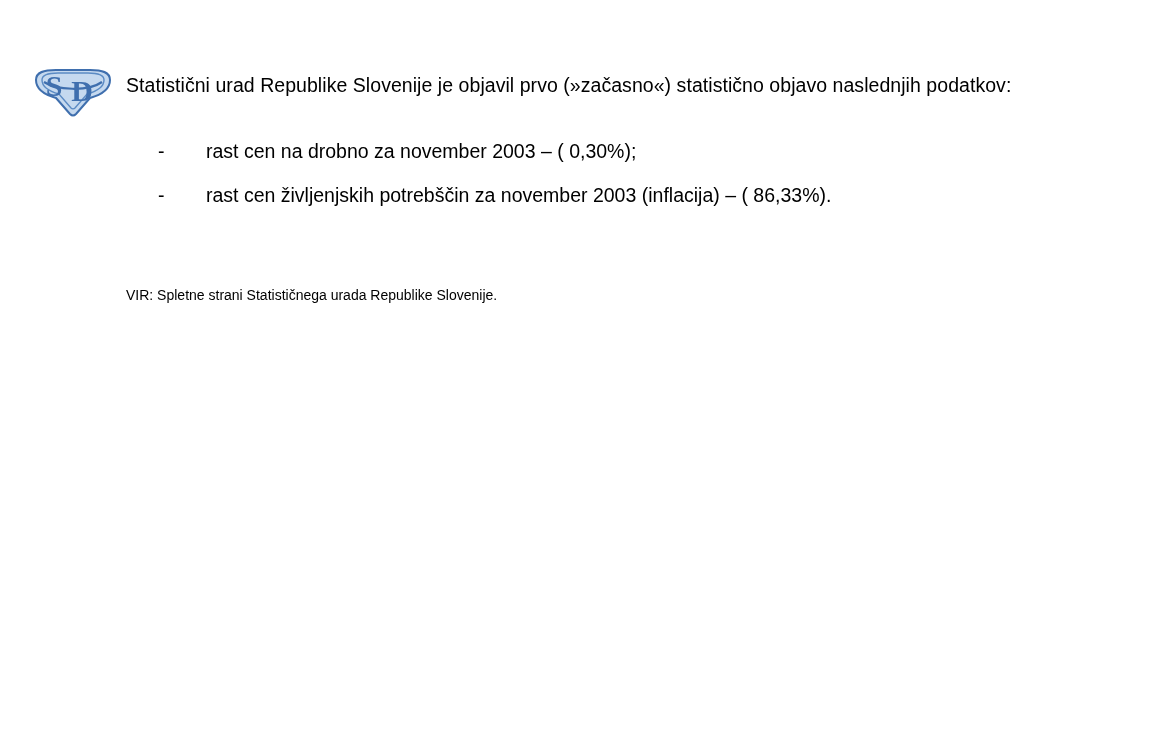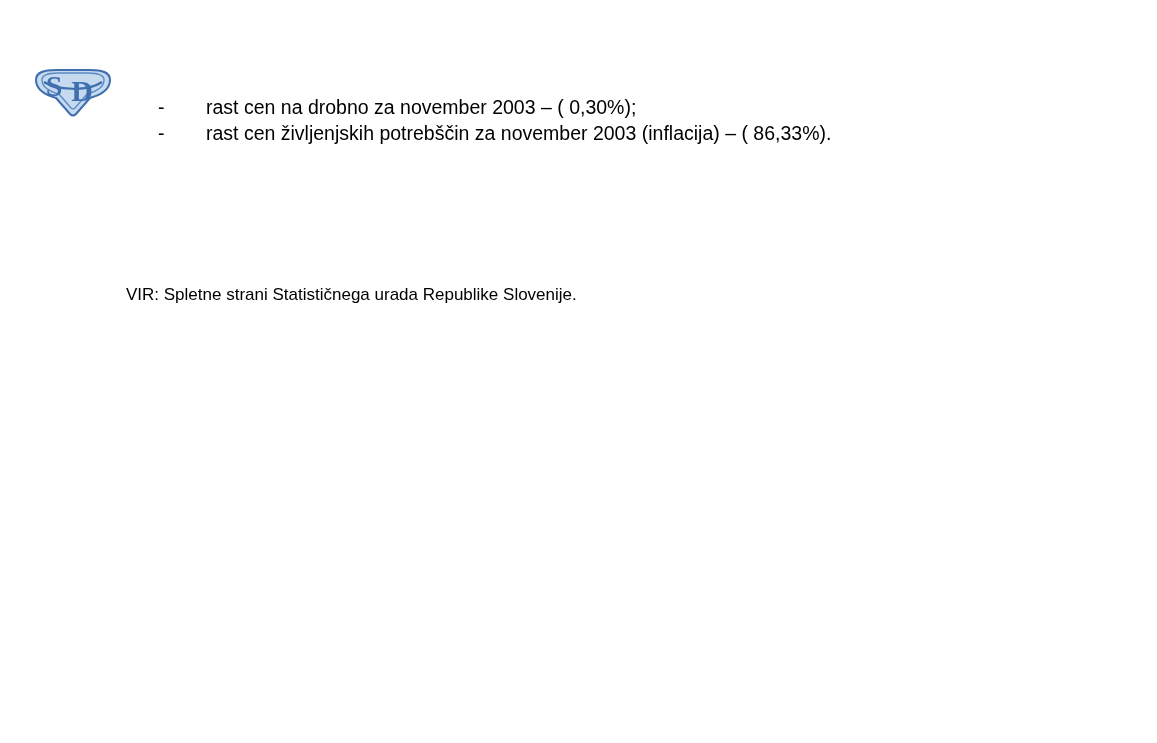--- a/index.html
+++ b/index.html
@@ -56,47 +56,49 @@
   }
 
   .bullet-dash {
     width: 48px;
     flex: 0 0 48px;
     font-size: 19.5px;
   }
 
   .bullet-text {
     flex: 1 1 auto;
+    margin-top: 18px;
   }
 
   .source {
     position: absolute;
     left: 126px;
     top: 282px;
-    font-size: 17px;
+    font-size: 14px;
     line-height: 26px;
   }
 </style>
 </head>
 <body>
 
 <div class="slide">
 
   <div class="logo">
     <svg viewBox="0 0 86 50" width="86" height="50" aria-hidden="true">
       <path d="M6 12 C6 4, 14 2, 26 2 L60 2 C72 2, 80 4, 80 12 C80 20, 74 26, 60 30 L46 46 C44 48, 42 48, 40 46 L26 30 C12 26, 6 20, 6 12 Z" fill="#c5d9ef" stroke="#3f6fae" stroke-width="2"></path>
       <path d="M12 12 C12 7, 18 5, 28 5 L58 5 C68 5, 74 7, 74 12 C74 18, 68 23, 57 26 L45 40 C44 41, 42 41, 41 40 L29 26 C18 23, 12 18, 12 12 Z" fill="none" stroke="#5b8bc4" stroke-width="1.4"></path>
       <text x="24" y="28" font-family="&quot;Liberation Serif&quot;, serif" font-size="30" font-weight="bold" fill="#3f6fae" text-anchor="middle">S</text>
       <text x="52" y="33" font-family="&quot;Liberation Serif&quot;, serif" font-size="30" font-weight="bold" fill="#3f6fae" text-anchor="middle">D</text>
       <path d="M14 14 C26 22, 58 24, 72 14" fill="none" stroke="#3f6fae" stroke-width="2.2"></path>
     </svg>
   </div>
 
   <div class="content">
 
+    <div class="intro">Statistični urad Republike Slovenije je objavil prvo (»začasno«) statistično objavo naslednjih podatkov:</div>
 
     <div class="bullets">
 
       <div class="bullet-row">
         <span class="bullet-dash">-</span>
         <span class="bullet-text">rast cen na drobno za november 2003 – ( 0,30%);</span>
       </div>
 
       <div class="bullet-row">
         <span class="bullet-dash">-</span>

